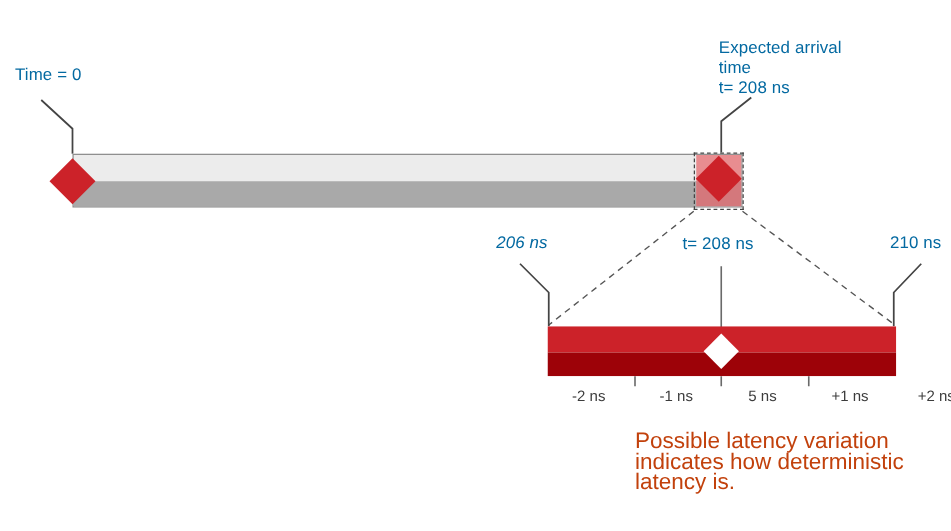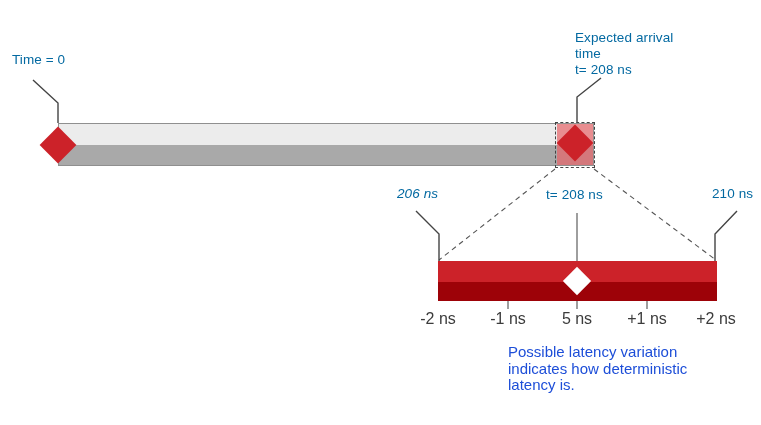--- a/index.html
+++ b/index.html
@@ -140,33 +140,34 @@
     left: 0; top: 21px;
     width: 100%;
     height: 19px;
     background: #9d0208;
   }
 
   
   .tick-label {
     position: absolute;
     top: 310px;
-    font-size: 16px;
+    font-size: 12px;
     color: #3c3c3c;
     transform: translateX(-50%);
     white-space: pre;
+    margin-left: 33px;
   }
 
   .caption {
     position: absolute;
     left: 508px;
     top: 344px;
-    font-size: 15px;
+    font-size: 18px;
     line-height: 16.5px;
-    color: #1d4ed8;
+    color: #c2410c;
     white-space: pre-line;
     width: 230px;
   }
 </style>
 </head>
 <body>
 
 <div class="stage">
 
   <svg class="svg-layer" viewBox="0 0 761 425" width="761" height="425" xmlns="http://www.w3.org/2000/svg">

